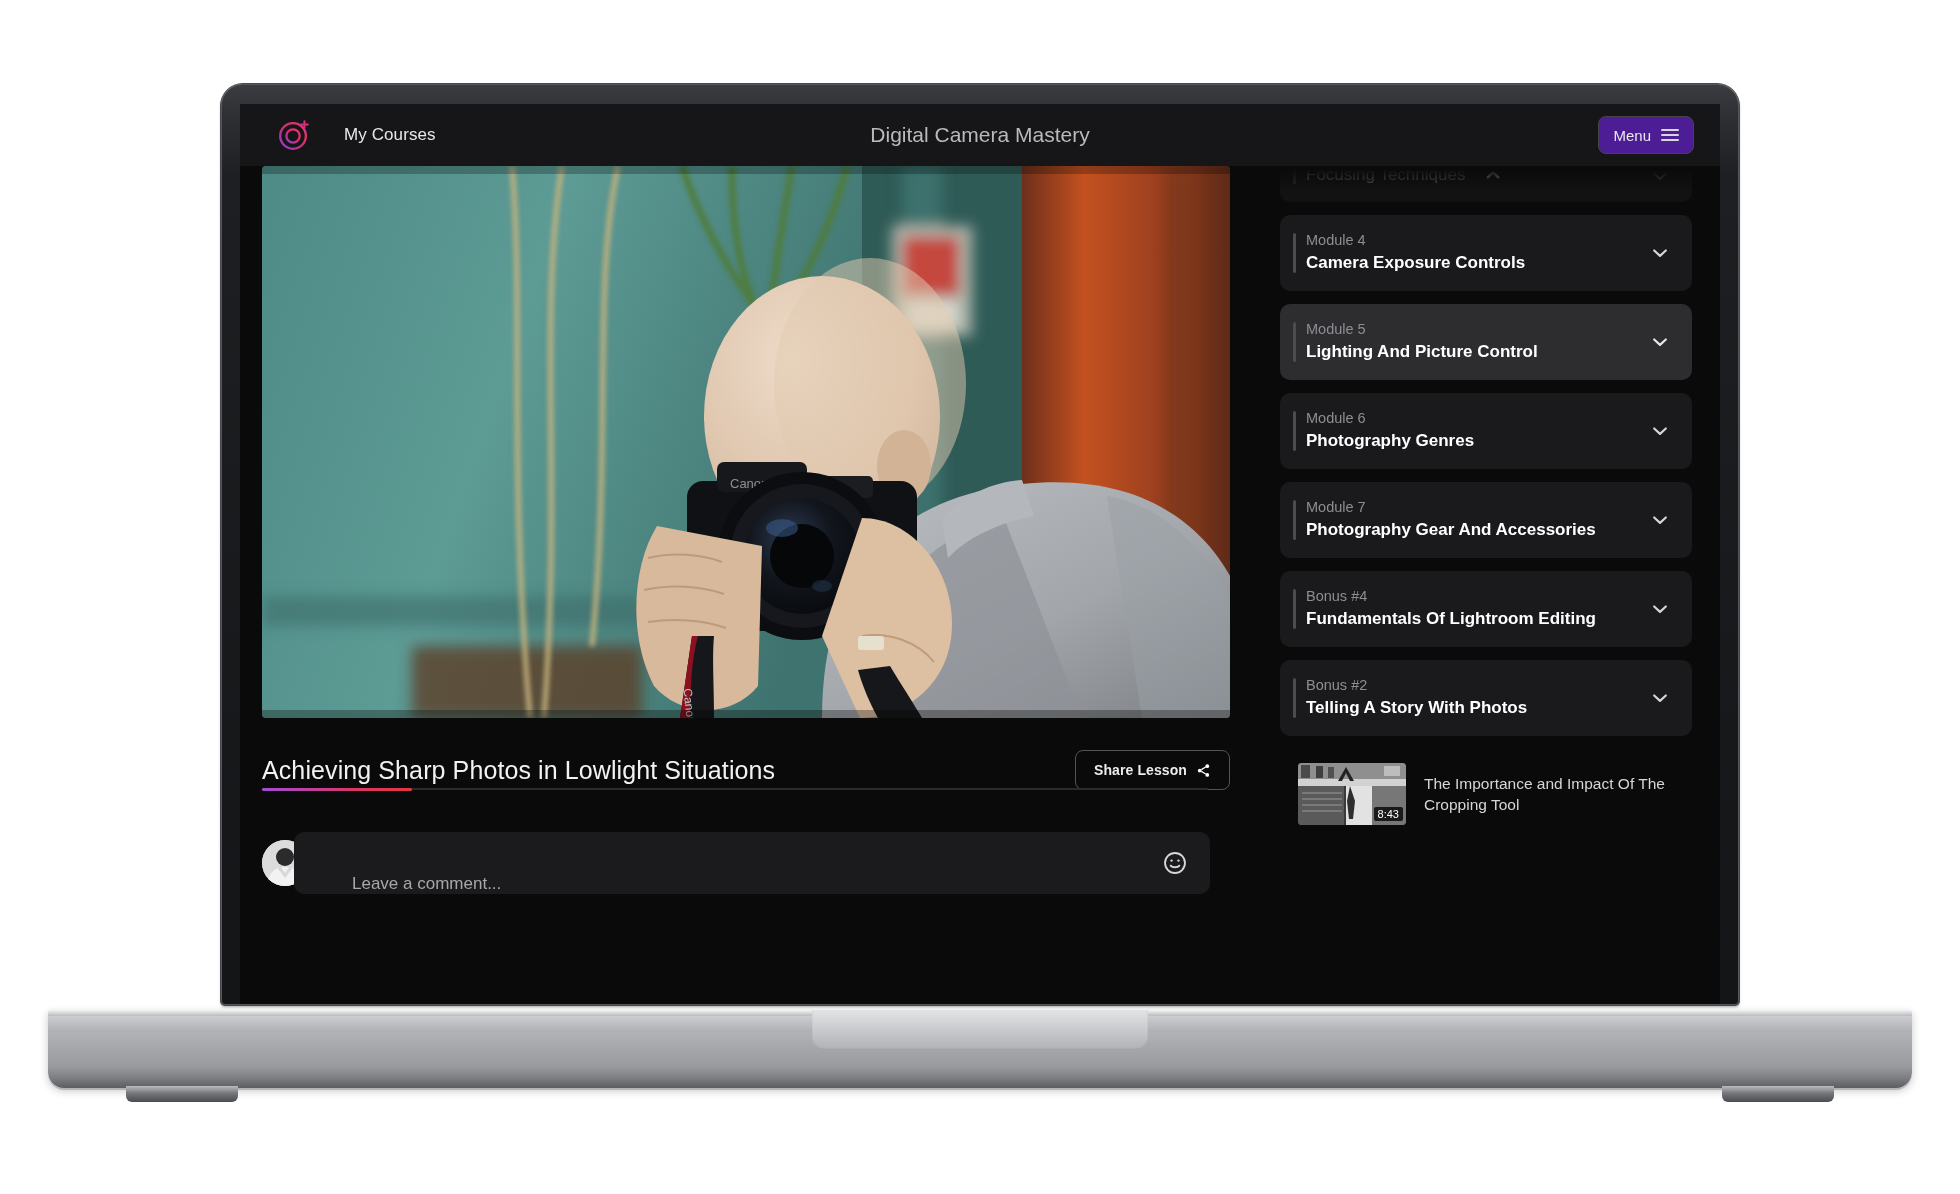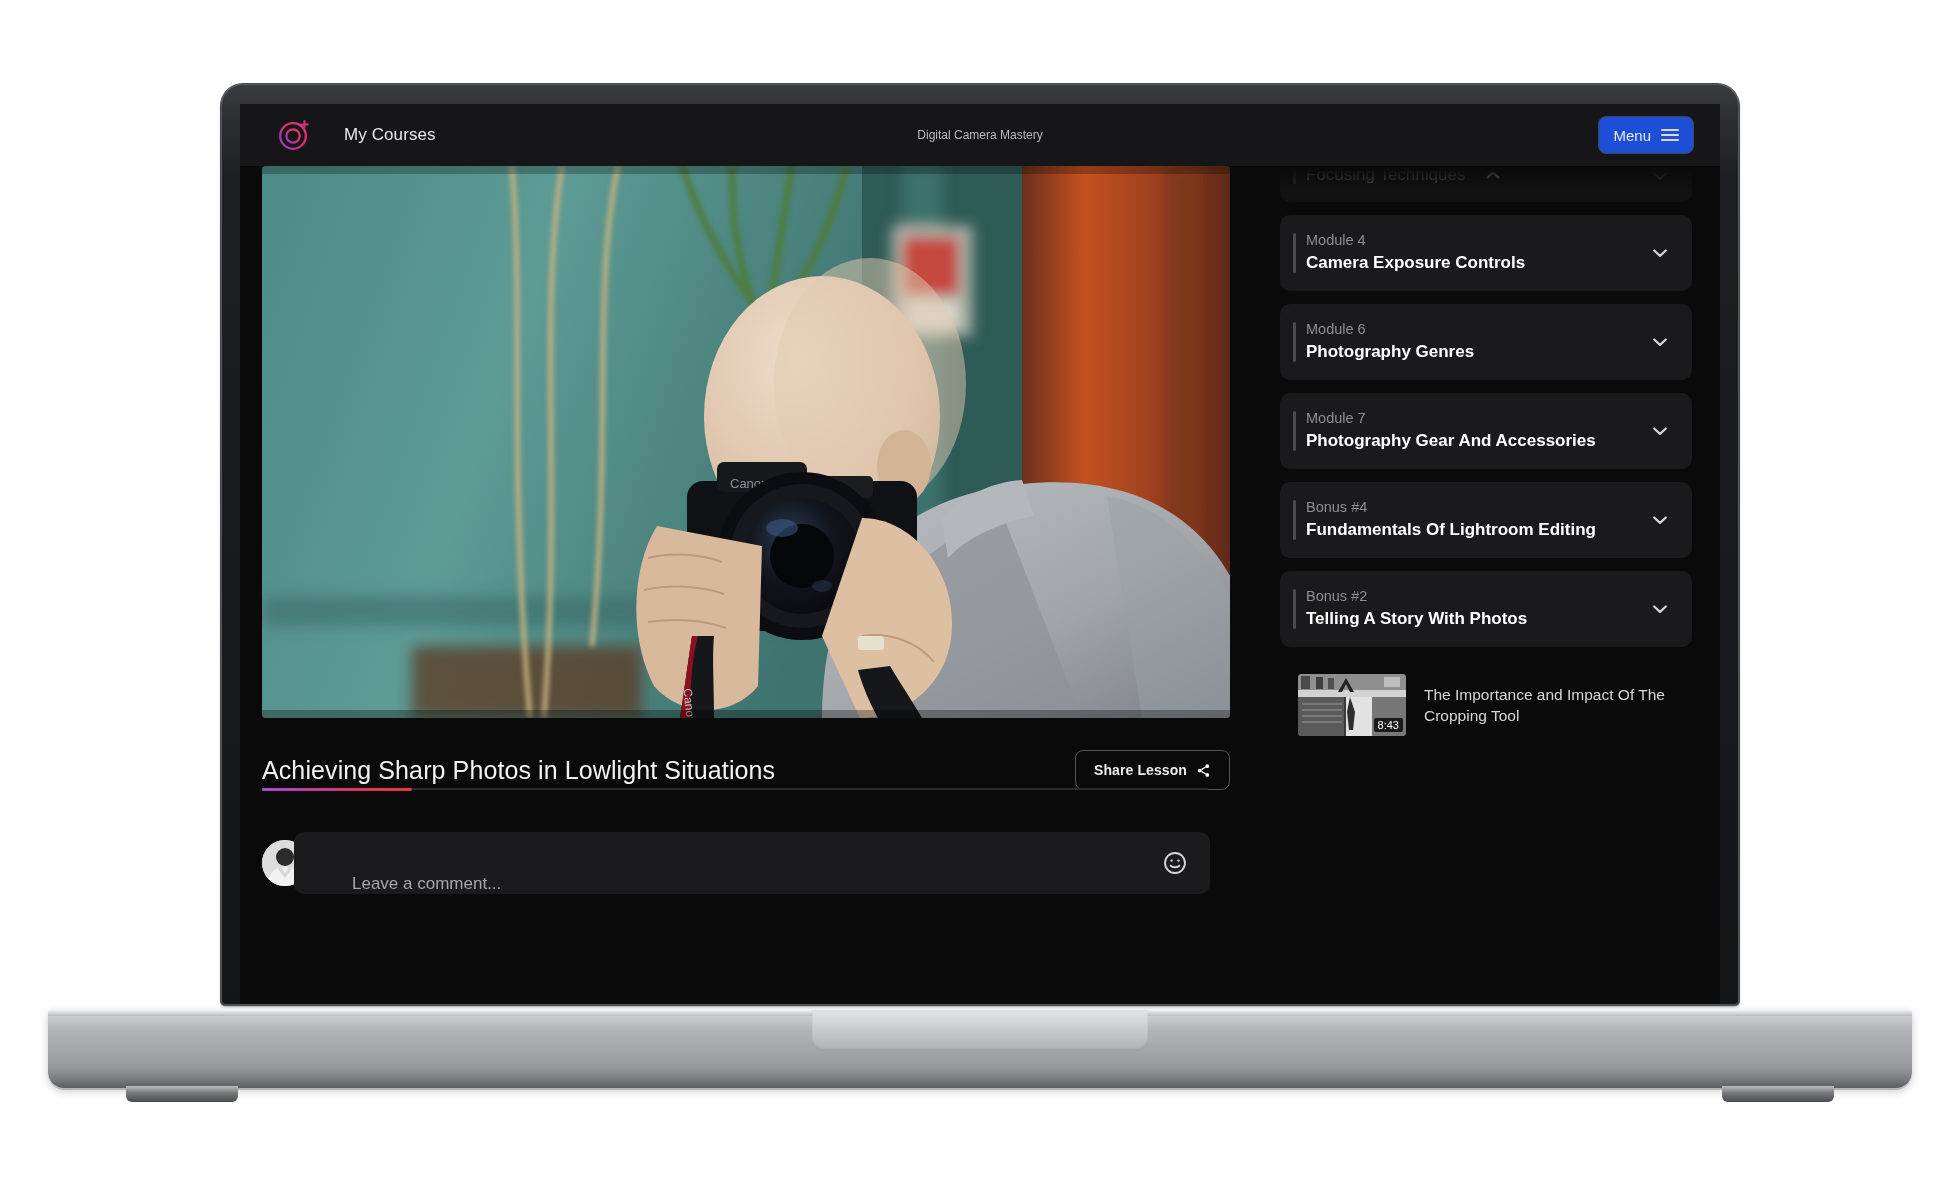--- a/index.html
+++ b/index.html
@@ -88,28 +88,28 @@
     position:absolute; left:0; top:0; width:1480px; height:62px;
     background:#161618;
     display:flex; align-items:center;
   }
   .logo-wrap{ margin-left:34px; width:40px; height:40px; display:flex; align-items:center; justify-content:center; }
   .nav-link{
     margin-left:30px; color:#e8e8ea; font-size:17px; letter-spacing:.1px;
   }
   .course-title{
     position:absolute; left:0; right:0; text-align:center;
-    color:#b9b9be; font-size:12px; pointer-events:none;
+    color:#b9b9be; font-size:21px; pointer-events:none;
   }
   .menu-btn{
     position:absolute; right:26px; top:12px;
     height:38px; padding:0 14px;
     display:flex; align-items:center; gap:10px;
     border:1px solid #45454a; border-radius:8px;
-    background:#1d4ed8; color:#e9e9ec; font-size:15px;
+    background:#4c1d95; color:#e9e9ec; font-size:15px;
   }
   .hamburger{ display:flex; flex-direction:column; gap:3px; }
   .hamburger span{ display:block; width:18px; height:2px; background:#d8d8dc; border-radius:1px; }
 
   
   .main{
     position:absolute; left:22px; top:62px; width:990px; bottom:0;
   }
   .video-frame{
     position:relative; width:968px; height:552px;
@@ -432,20 +432,28 @@
 
           <div class="module">
             <span class="module-bar"></span>
             <div class="module-kicker">Module 4</div>
             <div class="module-name">Camera Exposure Controls</div>
             <svg class="chev" viewBox="0 0 24 24" fill="none" stroke="#d5d5da" stroke-width="2.6" stroke-linecap="round" stroke-linejoin="round">
                 <path d="M5 9 L12 15.5 L19 9"></path>
               </svg>
           </div>
 
+          <div class="module active">
+            <span class="module-bar"></span>
+            <div class="module-kicker">Module 5</div>
+            <div class="module-name">Lighting And Picture Control</div>
+            <svg class="chev" viewBox="0 0 24 24" fill="none" stroke="#e6e6ea" stroke-width="2.6" stroke-linecap="round" stroke-linejoin="round">
+                <path d="M5 9 L12 15.5 L19 9"></path>
+              </svg>
+          </div>
 
           <div class="module">
             <span class="module-bar"></span>
             <div class="module-kicker">Module 6</div>
             <div class="module-name">Photography Genres</div>
             <svg class="chev" viewBox="0 0 24 24" fill="none" stroke="#d5d5da" stroke-width="2.6" stroke-linecap="round" stroke-linejoin="round">
                 <path d="M5 9 L12 15.5 L19 9"></path>
               </svg>
           </div>
 

